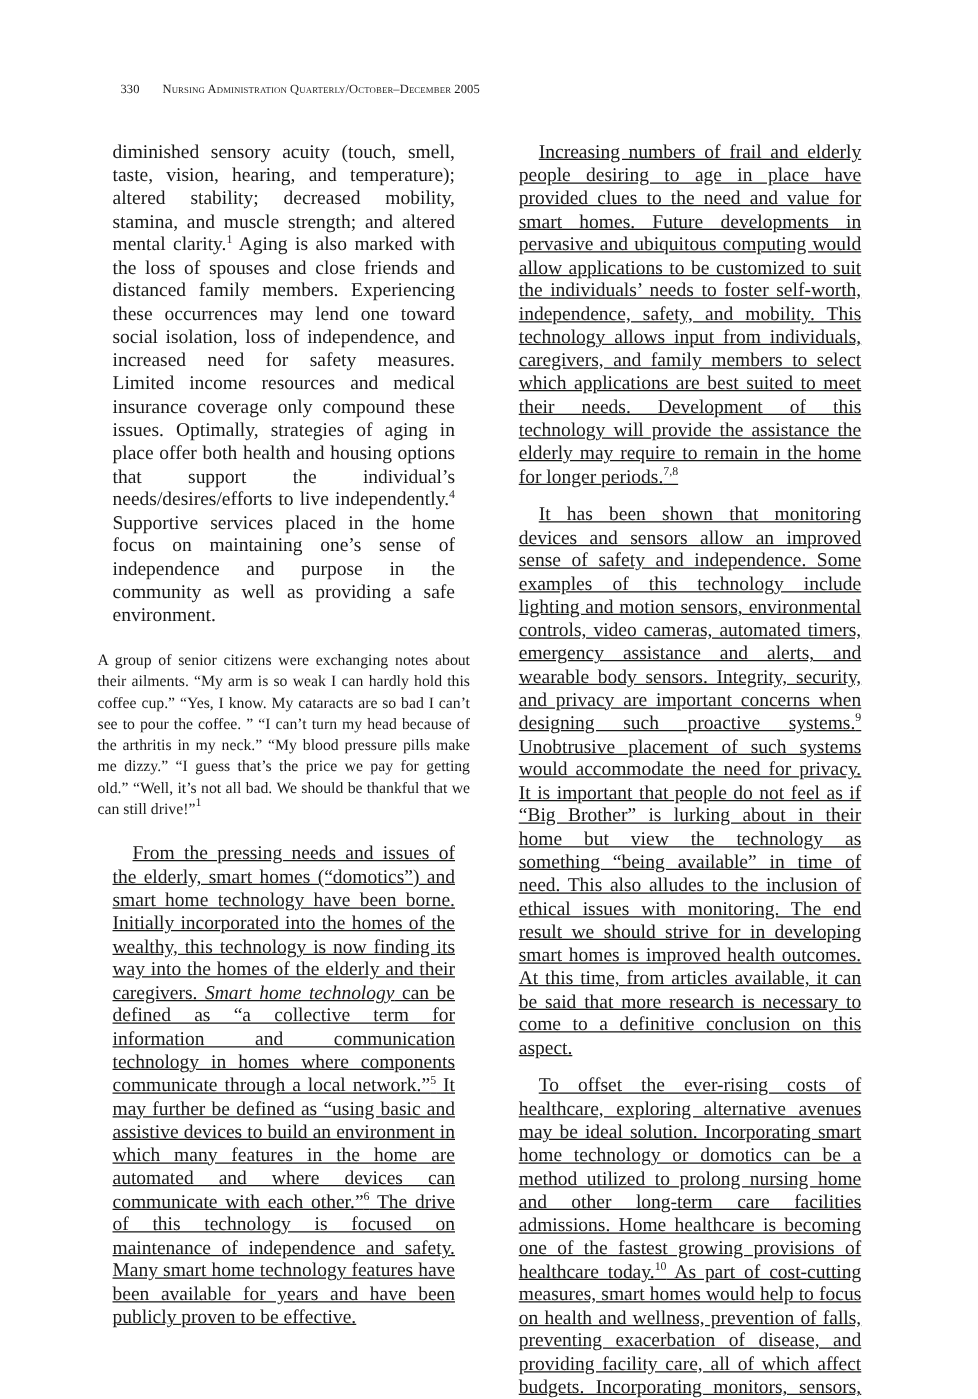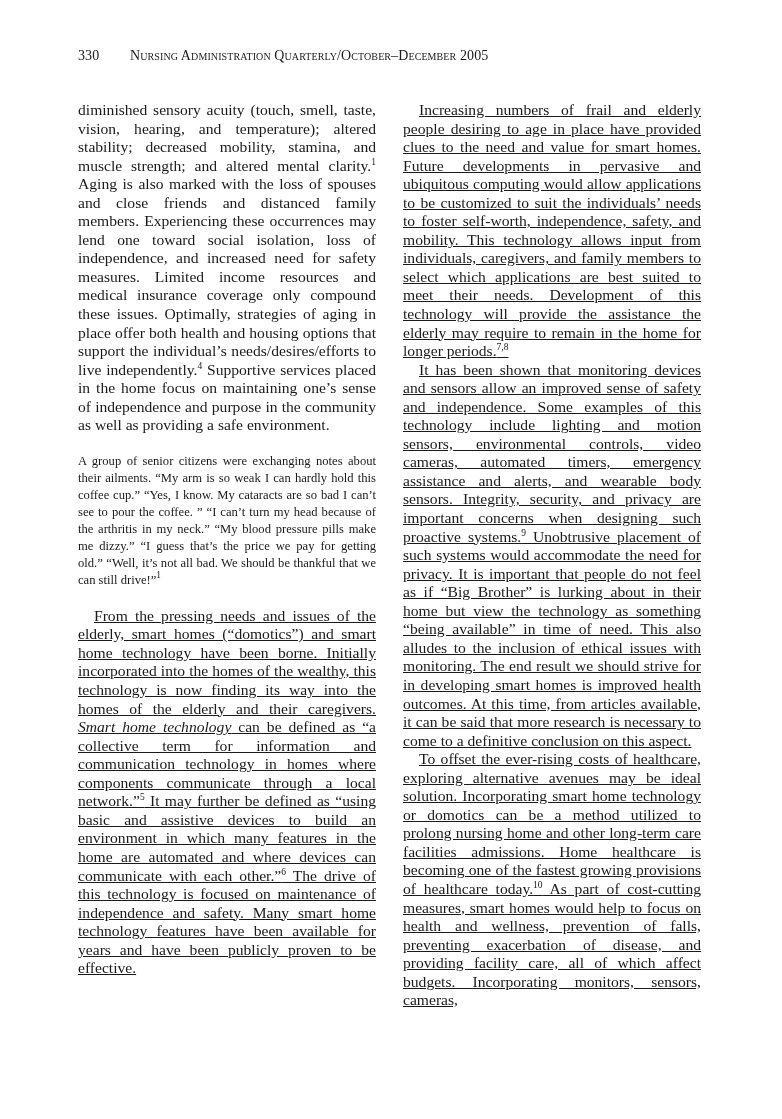--- a/index.html
+++ b/index.html
@@ -11,45 +11,46 @@
       width: 782px;
       height: 1119px;
       position: relative;
       overflow: hidden;
       font-family: "Liberation Serif", "DejaVu Serif", serif;
       color: #1a1a1a;
     }
     .running-head {
       position: absolute;
       left: 78px;
-      top: 48px;
-      font-size: 14px;
+      top: 66px;
+      font-size: 10px;
       white-space: nowrap;
       letter-spacing: 0.1px;
+      text-align: center;
     }
     .running-head .page-num {
       display: inline-block;
       width: 52px;
     }
     .running-head .journal {
       font-variant: small-caps;
     }
     .column {
       position: absolute;
       top: 101px;
       width: 298px;
       font-size: 15.6px;
       line-height: 18.55px;
       text-align: justify;
       hyphens: manual;
     }
     .col-left { left: 78px; }
     .col-right { left: 403px; }
     .column p {
-      margin: 0;
+      margin: 12px;
     }
     .column p.indent {
       text-indent: 16px;
       text-decoration: underline;
     }
     .epigraph {
       font-size: 12.6px;
       line-height: 17px;
       margin: 18px 0 18px 0 !important;
       text-align: justify;

